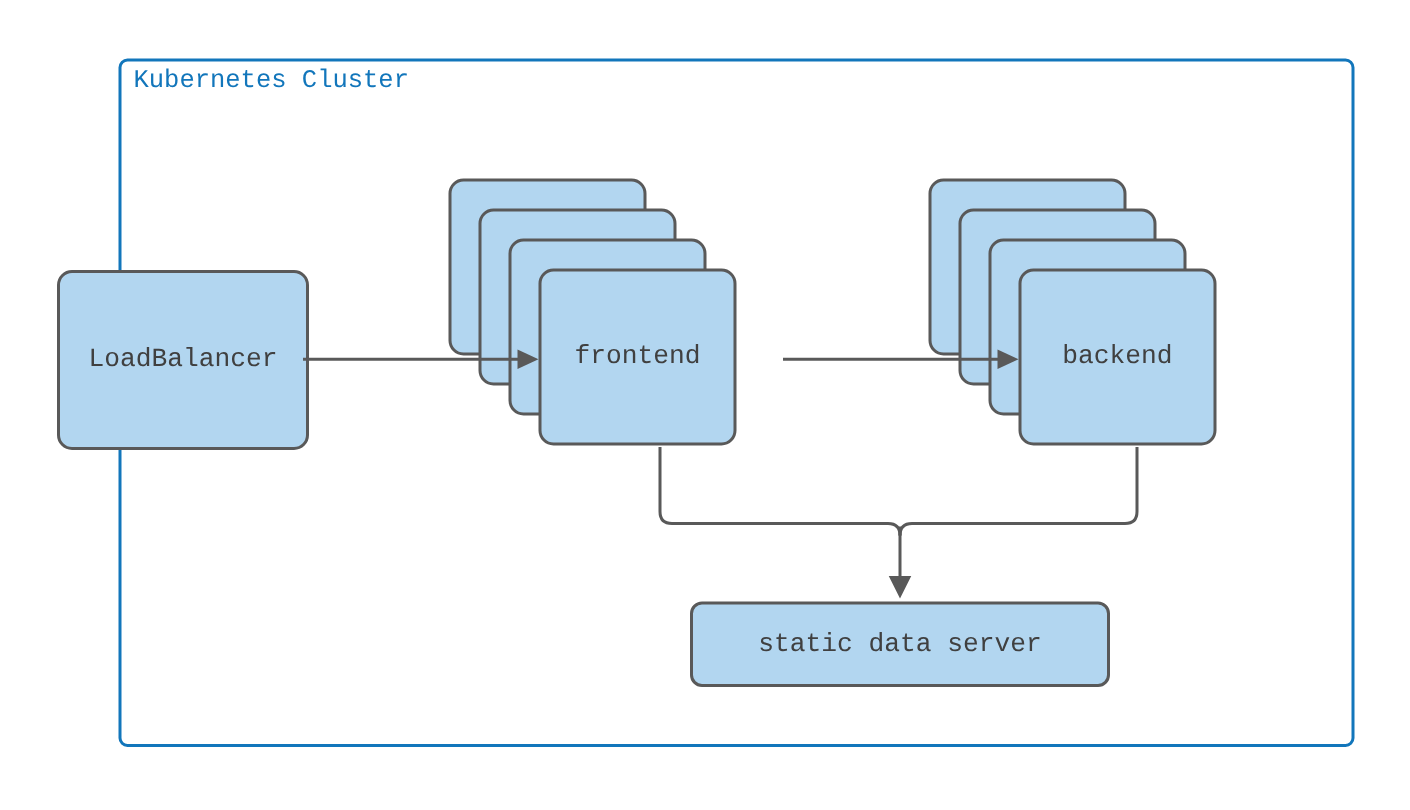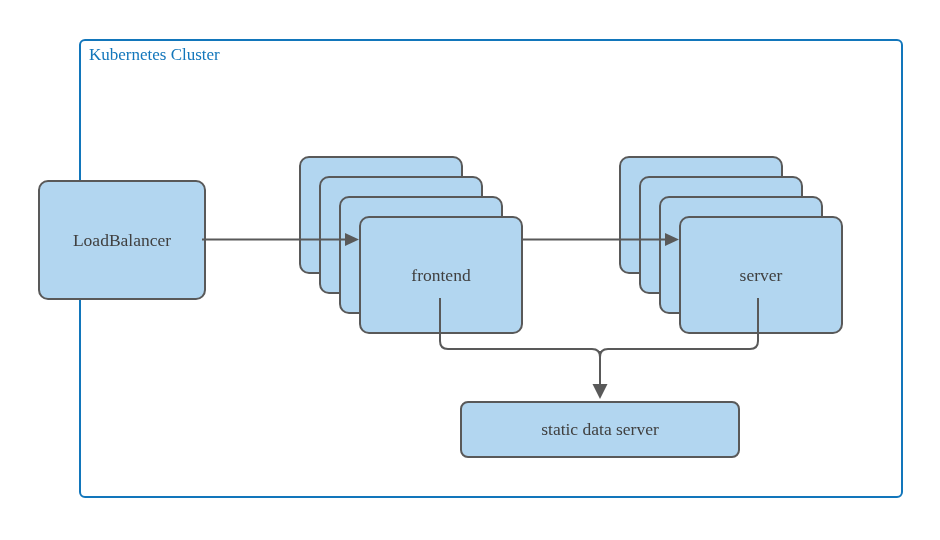--- a/index.html
+++ b/index.html
@@ -5,21 +5,21 @@
   html, body {
     margin: 0;
     padding: 0;
     background: #ffffff;
   }
   .canvas {
     position: relative;
     width: 940px;
     height: 540px;
     background: #ffffff;
-    font-family: Liberation Serif, serif;
+    font-family: Liberation Mono, monospace;
     overflow: hidden;
   }
   
   .cluster {
     position: absolute;
     left: 79px;
     top: 39px;
     width: 824px;
     height: 459px;
     box-sizing: border-box;
@@ -55,23 +55,22 @@
     height: 120px;
   }
   .stack {
     position: absolute;
     width: 226px;
     height: 180px;
   }
   #frontend-stack { left: 299px; top: 119px; }
   #backend-stack  { left: 619px; top: 119px; }
   .stack .node {
-    width: 164px;
+    width: 132px;
     height: 118px;
-    margin-top: 37px;
   }
   .stack .front-box {
     left: 60px;
     top: 60px;
   }
   #static-server {
     left: 460px;
     top: 401px;
     width: 280px;
     height: 57px;
@@ -116,21 +115,21 @@
       <div class="node front-box">
       <span>frontend</span>
     </div>
   </div>
 
   <div class="stack" id="backend-stack">
     <div class="node ghost" style="left: 0px; top: 0px;"></div>
       <div class="node ghost" style="left: 20px; top: 20px;"></div>
       <div class="node ghost" style="left: 40px; top: 40px;"></div>
       <div class="node front-box">
-      <span>server</span>
+      <span>backend</span>
     </div>
   </div>
 
   <div class="node" id="static-server">
     <span>static data server</span>
   </div>
 
   <svg class="edges-layer" viewBox="0 0 940 540" xmlns="http://www.w3.org/2000/svg">
 
     <path class="edge" d="M202,239.5 L346,239.5"></path>

